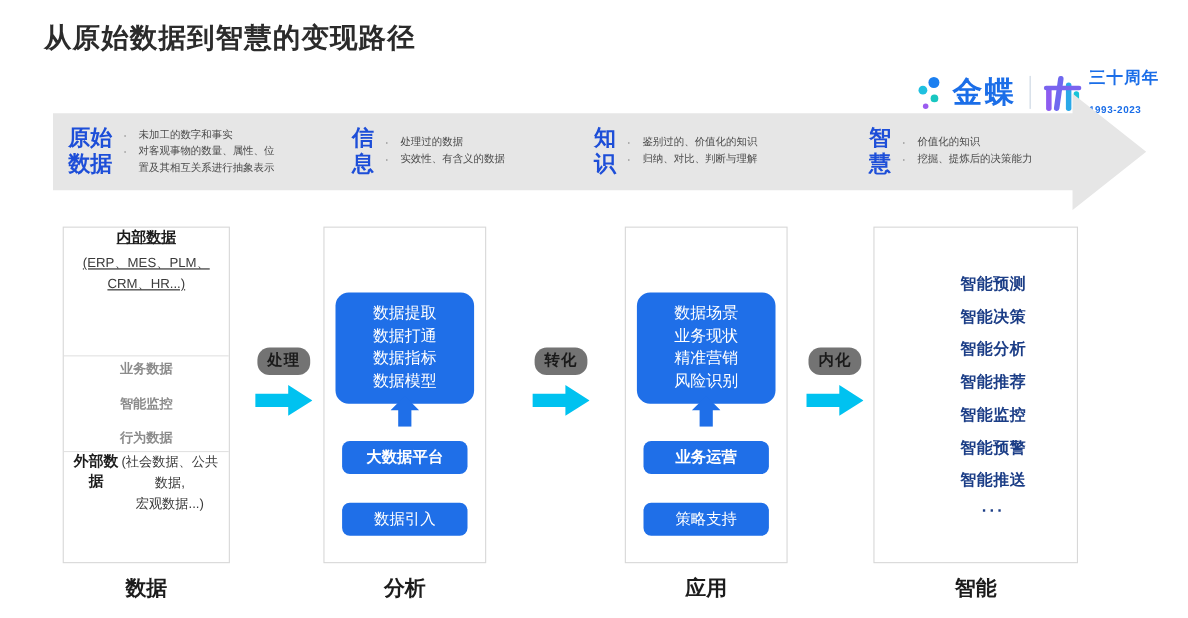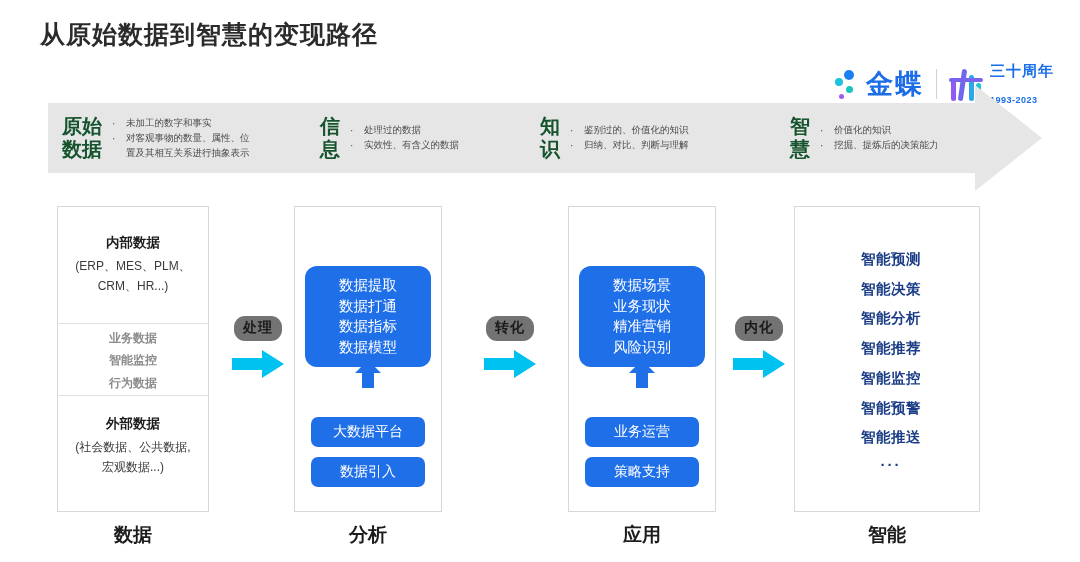--- a/index.html
+++ b/index.html
@@ -134,21 +134,21 @@
     align-items: center;
     box-sizing: border-box;
   }
   .stage-1 { width: 272px; padding-left: 14px; }
   .stage-2 { width: 220px; }
   .stage-3 { width: 250px; }
   .stage-4 { width: 233px; }
   .stage-title {
     font-size: 20px;
     font-weight: bold;
-    color: #14532d;
+    color: #1d4ed8;
     line-height: 1.15;
     white-space: nowrap;
     margin-right: 10px;
   }
   .stage-bullets {
     display: flex;
     flex-direction: column;
     justify-content: center;
   }
   .bullet-row {
@@ -205,24 +205,24 @@
   .c3 { left: 568px; width: 148px; }
   .c4 { left: 794px; width: 186px; }
 
   
   .seg {
     box-sizing: border-box;
     width: 100%;
     text-align: center;
     padding: 0 8px;
   }
-  .seg-a { height: 116px; display: flex; flex-direction: column; justify-content: center; }
-  .seg-b { height: 73px; border-top: 1px solid #e2e2e2; border-bottom: 1px solid #e2e2e2;
-           display: flex; flex-direction: column; justify-content: flex-end; }
-  .seg-c { height: 100px; display: flex; flex-direction: column; justify-content: center; }
+  .seg-a { height: 116px; display: flex; flex-direction: column; justify-content: flex-start; text-decoration: underline; }
+  .seg-b { height: 88px; border-top: 1px solid #e2e2e2; border-bottom: 1px solid #e2e2e2;
+           display: flex; flex-direction: column; justify-content: space-between; }
+  .seg-c { height: 100px; display: flex; flex-direction: row; justify-content: center; }
   .seg-head {
     font-size: 13.5px;
     font-weight: bold;
     color: #1c1c1c;
     margin-bottom: 5px;
   }
   .seg-sub {
     font-size: 12px;
     color: #3a3a3a;
     line-height: 1.6;
@@ -267,27 +267,27 @@
     width: 114px;
     height: 30px;
     background: #1f6fe8;
     border-radius: 7px;
     color: #ffffff;
     font-size: 14px;
     display: flex;
     align-items: center;
     justify-content: center;
   }
-  .pill-1 { top: 210px; }
+  .pill-1 { top: 194px; font-weight: bold; }
   .pill-2 { top: 250px; }
 
   
   .smart-list {
     position: absolute;
-    left: 4px;
+    left: 16px;
     top: 0;
     width: 100%;
     height: 100%;
     display: flex;
     flex-direction: column;
     align-items: center;
     justify-content: center;
     padding-top: 4px;
     box-sizing: border-box;
   }

